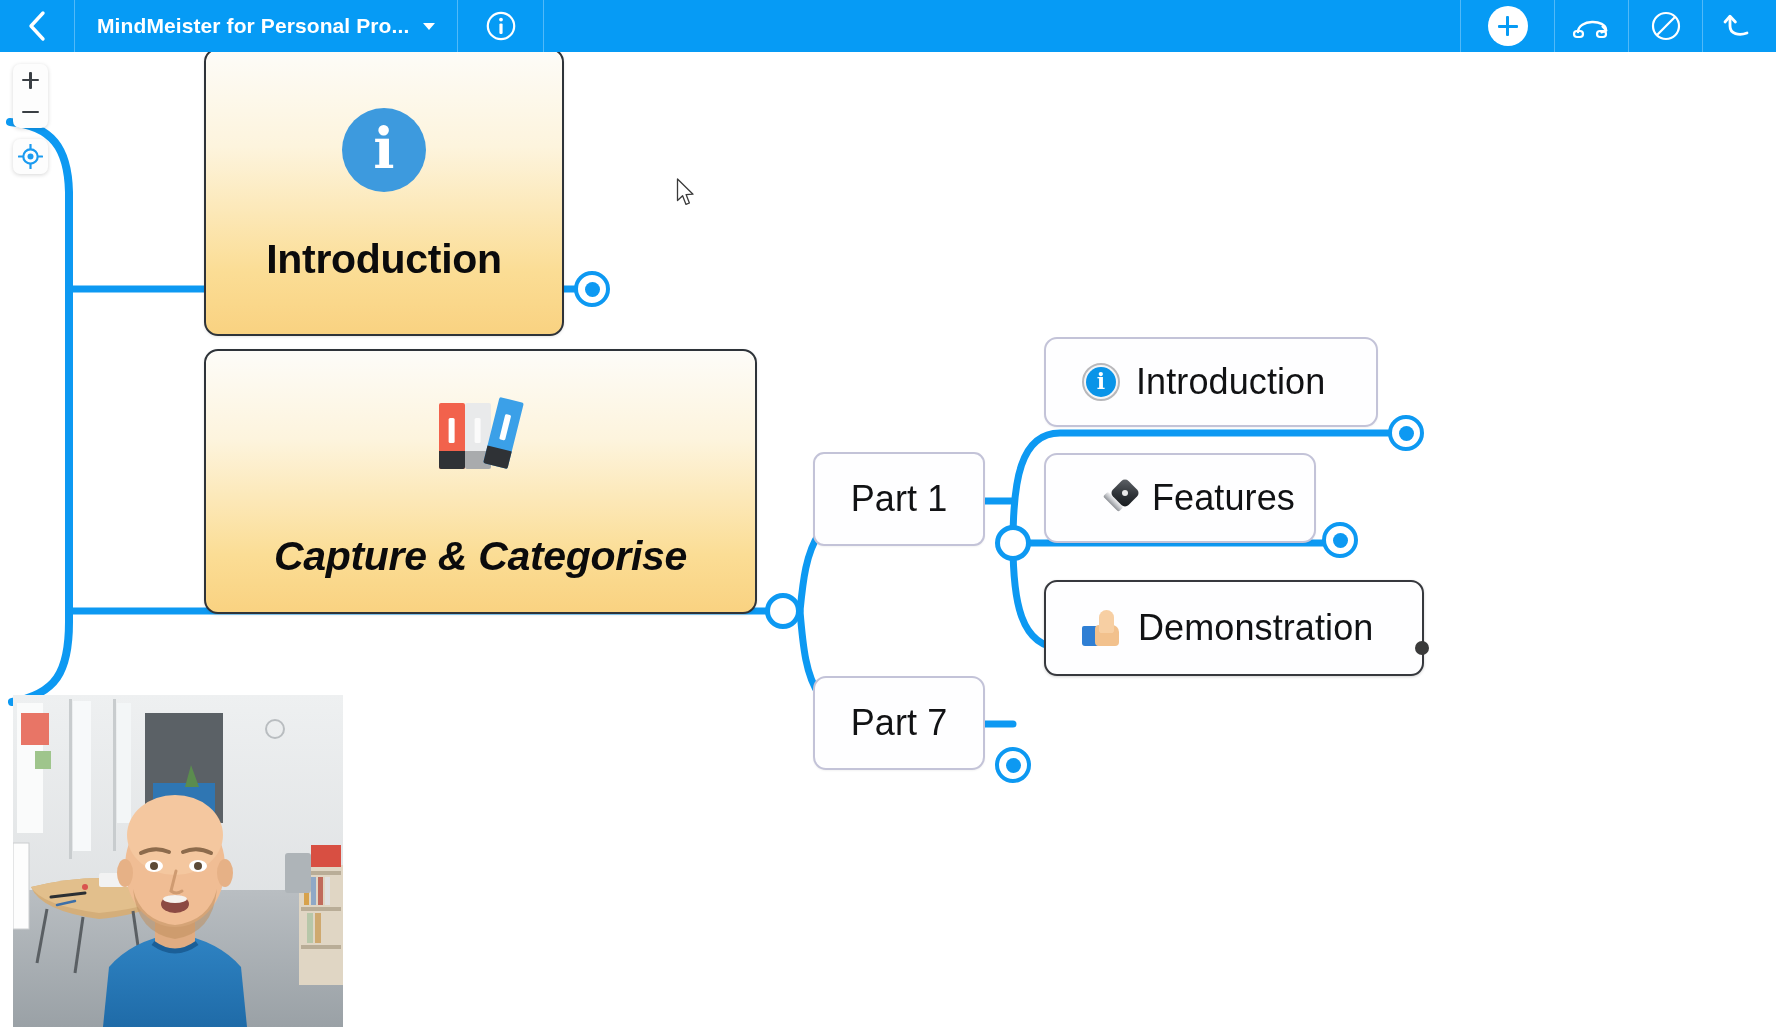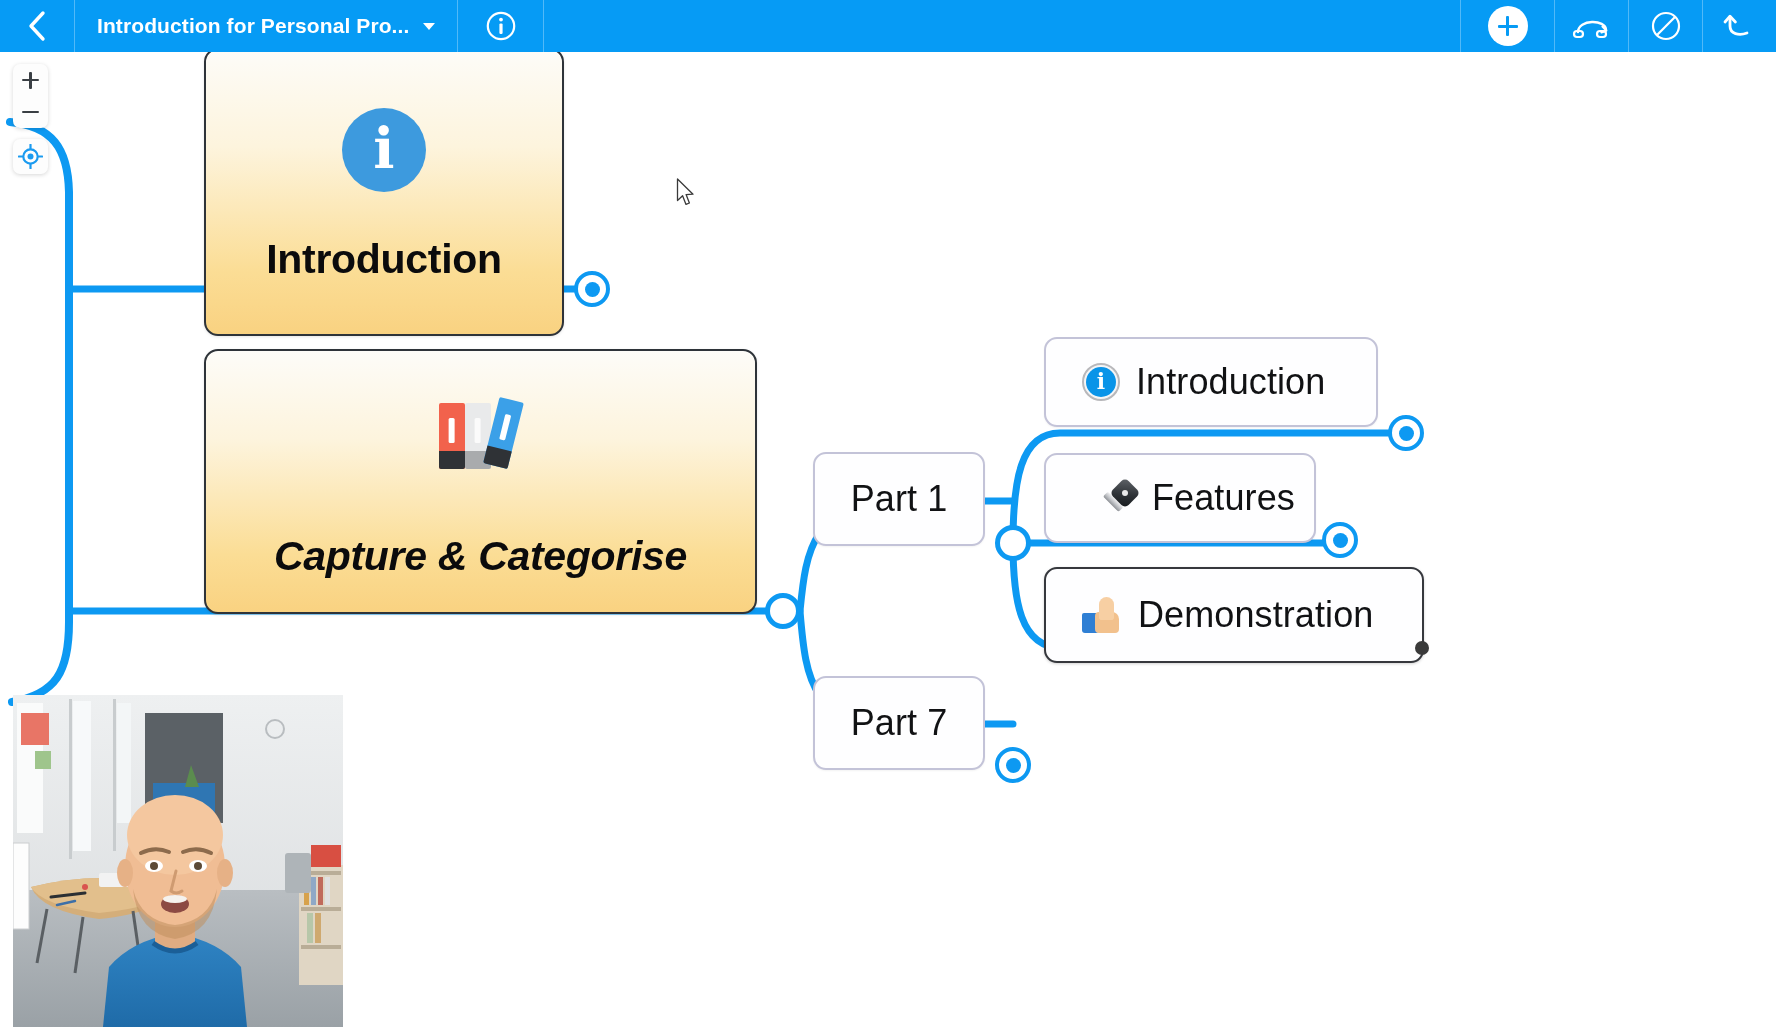--- a/index.html
+++ b/index.html
@@ -255,30 +255,31 @@
     border: 2px solid #c3c3d8;
     border-radius: 13px;
     display: flex;
     align-items: center;
     box-shadow: 0 1px 2px rgba(0,0,0,0.05);
   }
   .white-node.selected {
     border-color: #36383d;
     border-width: 2.5px;
     box-shadow: 0 1px 3px rgba(0,0,0,0.18);
+    margin-top: 13px;
   }
   .wn-label {
     font-size: 36px;
     color: #111214;
     white-space: nowrap;
     letter-spacing: 0.1px;
   }
 
   #node-part1 { left: 813px; top: 400px; width: 172px; height: 94px;
-                justify-content: center; }
+                justify-content: center; border-radius: 11px; }
   #node-part2 { left: 813px; top: 624px; width: 172px; height: 94px;
                 justify-content: center; }
 
   #node-r-introduction { left: 1044px; top: 285px; width: 334px; height: 90px;
                          padding-left: 36px; }
   #node-r-features     { left: 1044px; top: 401px; width: 272px; height: 90px;
                          padding-left: 52px; }
   #node-r-demonstration{ left: 1044px; top: 515px; width: 380px; height: 96px;
                          padding-left: 36px; }
 
@@ -530,21 +531,21 @@
 
   <div id="topbar">
 
     <div class="tb-cell" id="back-btn">
       <svg width="22" height="32" viewBox="0 0 22 32" aria-hidden="true">
         <path d="M17 3 L5 16 L17 29" fill="none" stroke="#ffffff" stroke-width="3.4" stroke-linecap="round" stroke-linejoin="round"></path>
       </svg>
     </div>
 
     <div class="tb-cell" id="title-cell">
-      <span id="map-title">Introduction for  Personal Pro...</span>
+      <span id="map-title">MindMeister for  Personal Pro...</span>
       <span id="title-caret"></span>
     </div>
 
     <div class="tb-cell" id="info-cell">
       <svg width="32" height="32" viewBox="0 0 32 32" aria-hidden="true">
         <circle cx="16" cy="16" r="13.2" fill="none" stroke="#ffffff" stroke-width="2.2"></circle>
         <circle cx="16" cy="9.6" r="1.9" fill="#ffffff"></circle>
         <rect x="14.4" y="13.4" width="3.2" height="10.6" rx="1.2" fill="#ffffff"></rect>
       </svg>
     </div>

